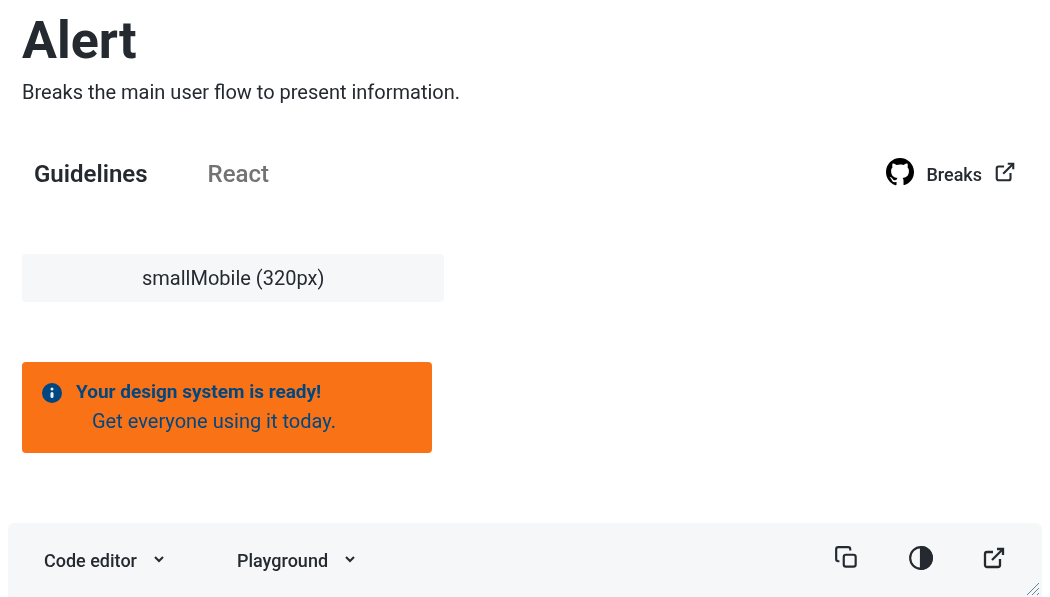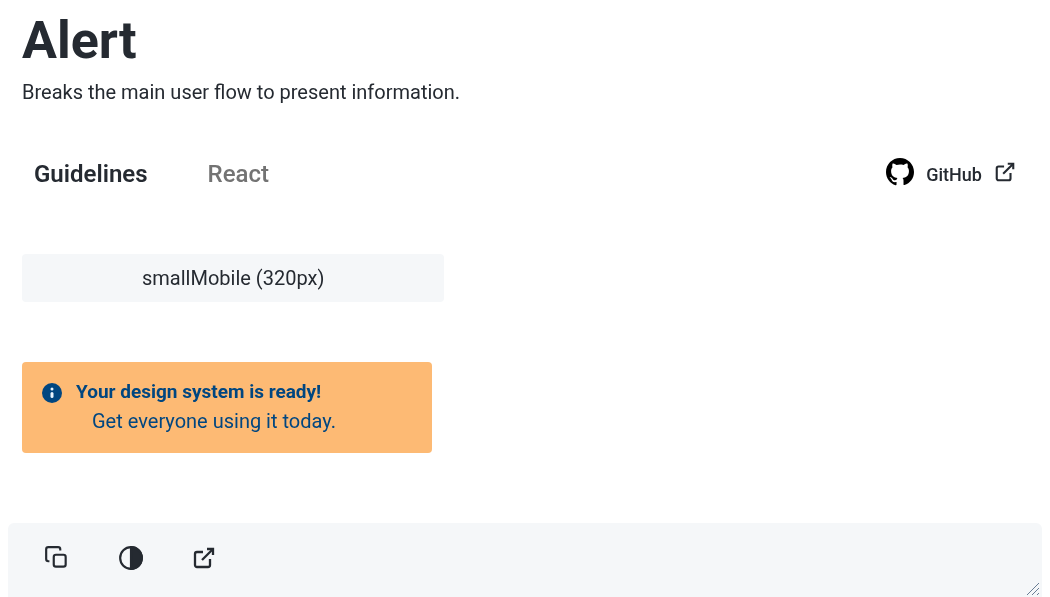--- a/index.html
+++ b/index.html
@@ -81,21 +81,21 @@
     .viewport-selector {
       background: #f5f7f9;
       border-radius: 4px;
       padding: 12px 120px;
       font-size: 20px;
       color: #252a31;
       cursor: pointer;
       margin-bottom: 60px;
     }
     .alert-box {
-      background: #fdba74;
+      background: #f97316;
       border-radius: 4px;
       padding: 18px 34px 20px 20px;
       display: flex;
       gap: 14px;
       width: 410px;
     }
     .alert-icon {
       flex-shrink: 0;
       width: 20px;
       height: 20px;
@@ -171,21 +171,21 @@
       <div class="nav-tab">Guidelines</div>
       <div class="nav-tab inactive">React</div>
     </div>
     <div class="nav-right">
       <div class="nav-link">
         <span>
           <svg class="icon-github" viewBox="0 0 24 24" fill="#000">
             <path d="M12 0C5.37 0 0 5.37 0 12c0 5.3 3.438 9.8 8.207 11.387.6.11.82-.26.82-.577v-2.234c-3.338.726-4.042-1.61-4.042-1.61-.546-1.387-1.333-1.756-1.333-1.756-1.09-.745.083-.73.083-.73 1.205.085 1.84 1.237 1.84 1.237 1.07 1.835 2.807 1.305 3.492.998.108-.776.42-1.305.763-1.605-2.665-.305-5.467-1.332-5.467-5.93 0-1.31.468-2.38 1.236-3.22-.124-.303-.535-1.524.117-3.176 0 0 1.008-.322 3.3 1.23a11.5 11.5 0 013.003-.404c1.02.005 2.047.138 3.006.404 2.29-1.552 3.297-1.23 3.297-1.23.653 1.653.242 2.874.118 3.176.77.84 1.235 1.91 1.235 3.22 0 4.61-2.807 5.624-5.48 5.92.43.37.814 1.102.814 2.222v3.293c0 .32.218.694.825.576C20.565 21.796 24 17.3 24 12c0-6.63-5.37-12-12-12z"></path>
           </svg>
         </span>
-        <span>GitHub</span>
+        <span>Breaks</span>
         <span>
           <svg class="icon-external" viewBox="0 0 24 24" fill="none" stroke="#252a31" stroke-width="2.3">
             <path d="M18 13v6a2 2 0 01-2 2H5a2 2 0 01-2-2V8a2 2 0 012-2h6"></path>
             <polyline points="15 3 21 3 21 9"></polyline>
             <line x1="10" y1="14" x2="21" y2="3"></line>
           </svg>
         </span>
       </div>
     </div>
   </div>
@@ -203,20 +203,38 @@
       </span>
       <div class="alert-content">
         <div class="alert-title">Your design system is ready!</div>
         <div class="alert-text">Get everyone using it today.</div>
       </div>
     </div>
   </div>
 </div>
 
 <div class="bottom-bar">
+  <div class="bottom-left">
+    <div class="bottom-control">
+      <span>Code editor</span>
+      <span>
+        <svg class="chevron" viewBox="0 0 24 24" fill="none" stroke="#252a31" stroke-width="3">
+          <polyline points="6 9 12 15 18 9"></polyline>
+        </svg>
+      </span>
+    </div>
+    <div class="bottom-control">
+      <span>Playground</span>
+      <span>
+        <svg class="chevron" viewBox="0 0 24 24" fill="none" stroke="#252a31" stroke-width="3">
+          <polyline points="6 9 12 15 18 9"></polyline>
+        </svg>
+      </span>
+    </div>
+  </div>
   <div class="bottom-right">
     <span class="bottom-icon">
       <svg width="26" height="26" viewBox="0 0 24 24" fill="none" stroke="#252a31" stroke-width="2">
         <rect x="9" y="9" width="11" height="11" rx="2"></rect>
         <path d="M5 15H4a2 2 0 01-2-2V4a2 2 0 012-2h9a2 2 0 012 2v1"></path>
       </svg>
     </span>
     <span class="bottom-icon">
       <svg width="26" height="26" viewBox="0 0 24 24" fill="none" stroke="#252a31" stroke-width="2">
         <circle cx="12" cy="12" r="10"></circle>

